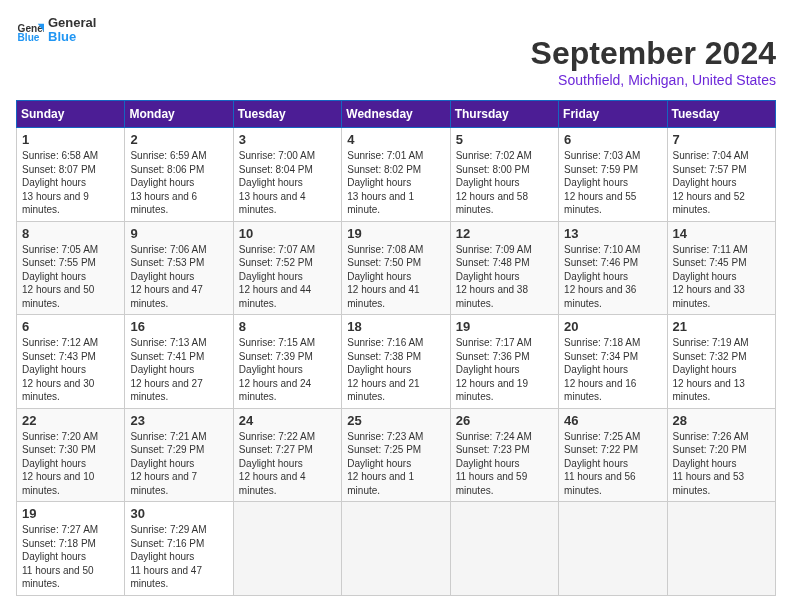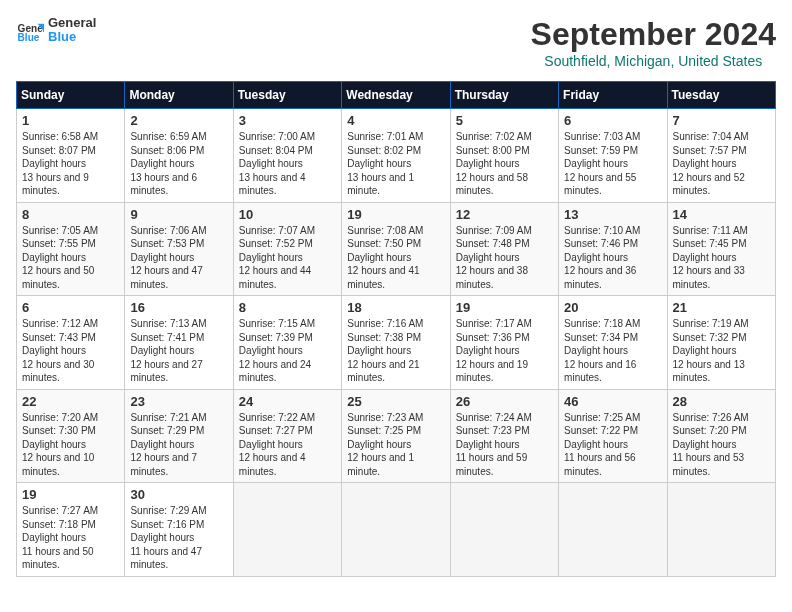--- a/index.html
+++ b/index.html
@@ -28,38 +28,39 @@
       font-weight: bold;
       line-height: 1.1;
     }
     .logo-text span:first-child { color: #333; }
     .logo-text span:last-child { color: #2196F3; }
     .logo-icon {
       width: 28px;
       height: 28px;
     }
     .title-area {
-      text-align: center;
+      text-align: right;
+      margin-top: 19px;
     }
     .month-title {
       font-size: 32px;
       font-weight: bold;
       color: #333;
     }
     .location {
       font-size: 14px;
-      color: #0f766e;
+      color: #6d28d9;
     }
     .calendar {
       width: 100%;
       border-collapse: collapse;
       font-size: 10.5px;
     }
     .calendar th {
-      background: #0f172a;
+      background: #4c1d95;
       color: #fff;
       padding: 6px 4px;
       text-align: left;
       font-size: 12px;
       font-weight: bold;
       border: 1px solid #1565C0;
     }
     .calendar td {
       border: 1px solid #ccc;
       vertical-align: top;

